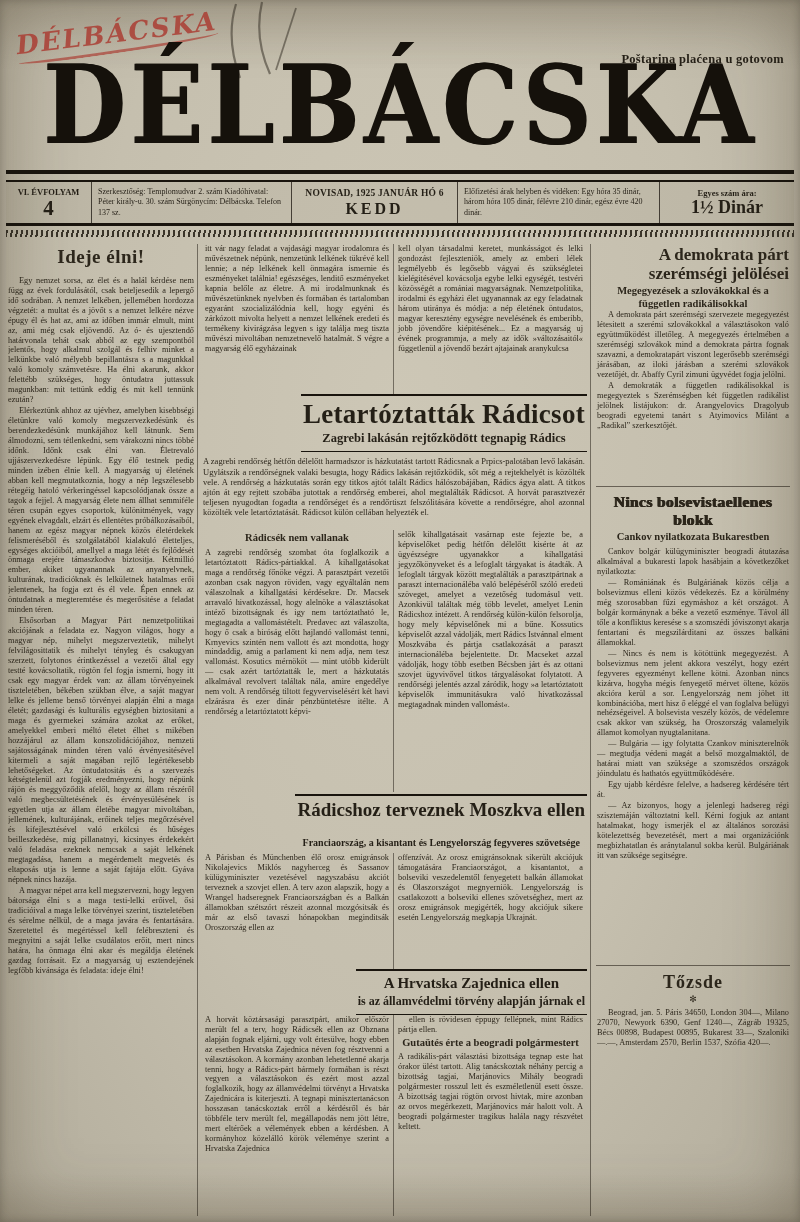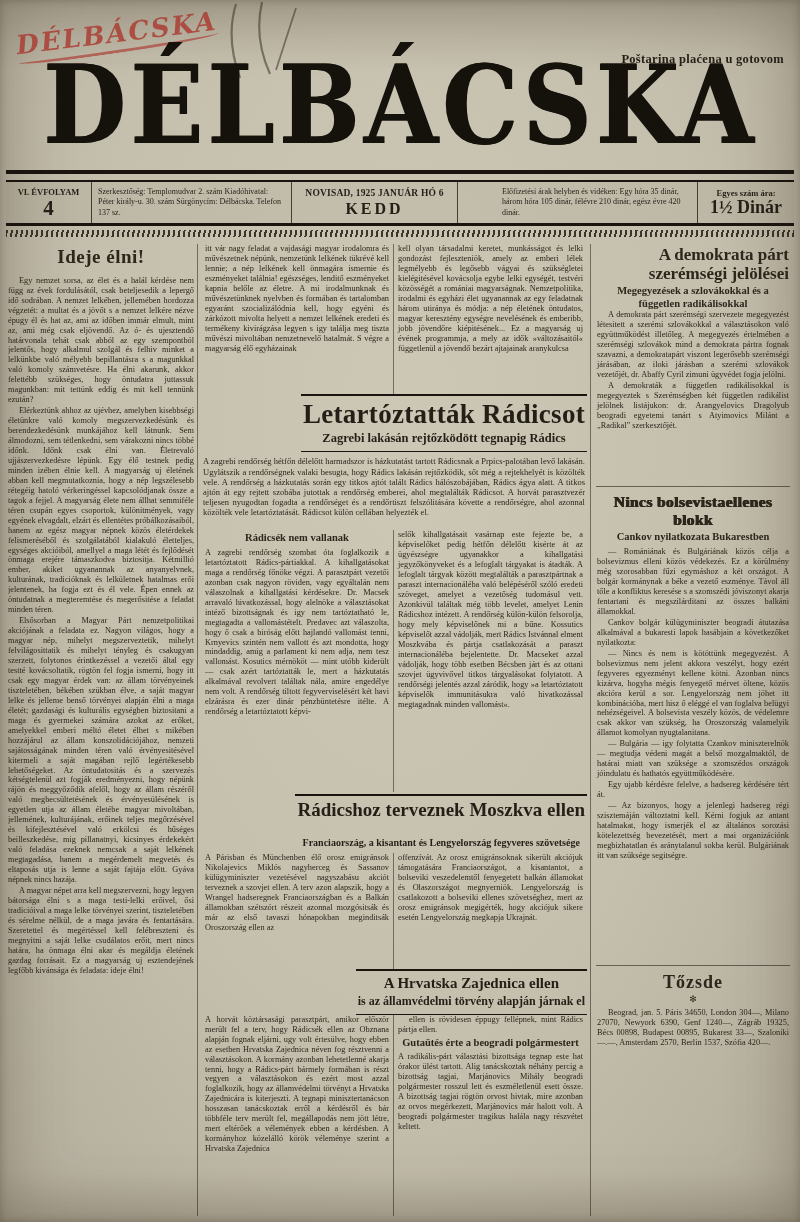--- a/index.html
+++ b/index.html
@@ -48,21 +48,21 @@
     position:absolute; top:180px; left:6px; right:6px; min-height:46px;
     display:flex; align-items:stretch;
     border-top:2px solid #19140d; border-bottom:3px solid #19140d;
     background:rgba(30,22,10,.04);
   }
   .ib-cell { padding:3px 6px; border-right:1px solid rgba(25,20,13,.75); display:flex; flex-direction:column; justify-content:center; }
   .ib-cell:last-child { border-right:none; }
   .ib-c1 { width:86px; text-align:center; }
   .ib-c2 { width:200px; }
   .ib-c3 { width:166px; text-align:center; }
-  .ib-c4 { width:202px;margin-left:38px; }
+  .ib-c4 { width:202px; }
   .ib-c5 { flex:1; text-align:center; }
   .ib-small { font-size:8px; line-height:1.3; }
   .ib-volume { font-size:8.5px; font-weight:bold; }
   .ib-issue { font-size:21px; font-weight:bold; line-height:1; margin-top:1px; }
   .ib-date { font-size:9.5px; font-weight:bold; letter-spacing:.2px; }
   .ib-day { font-size:16px; font-weight:bold; letter-spacing:3px; margin-top:2px; }
   .ib-price-label { font-size:8.5px; font-weight:bold; }
   .ib-price { font-size:18px; font-weight:bold; line-height:1.1; }
 
   .hatch {
@@ -222,22 +222,22 @@
         <div class="dem-sub">Megegyezések a szlovákokkal és a független radikálisokkal</div>
         <div class="para">A demokrata párt szerémségi szervezete megegyezést létesitett a szerémi szlovákokkal a választásokon való együttműködést illetőleg. A megegyezés értelmében a szerémségi szlovákok mind a demokrata pártra fognak szavazni, a demokratapárt viszont legerősebb szerémségi járásában, az iloki járásban a szerémi szlovákok vezetőjét, dr. Abaffy Cyril zimuni ügyvédet fogja jelölni.</div>
         <div class="para">A demokraták a független radikálisokkal is megegyeztek s Szerémségben két független radikálist jelölnek listájukon: dr. Arangyelovics Dragolyub beogradi egyetemi tanárt s Atyimovics Milánt a „Radikal” szerkesztőjét.</div>
       </div>
 
       <div class="sep"></div>
 
       <div class="c4-sec blokk bt">
         <div class="blokk-title">Nincs bolsevistaellenes blokk</div>
         <div class="blokk-sub">Cankov nyilatkozata Bukarestben</div>
+        <div class="para">Cankov bolgár külügyminiszter beogradi átutazása alkalmával a bukaresti lapok hasábjain a következőket nyilatkozta:</div>
         <div class="para">— Romániának és Bulgáriának közös célja a bolsevizmus elleni közös védekezés. Ez a körülmény még szorosabban fűzi egymáshoz a két országot. A bolgár kormánynak a béke a vezető eszménye. Távol áll tőle a konfliktus keresése s a szomszédi jóviszonyt akarja fentartani és megszilárditani az összes balkáni államokkal.</div>
-        <div class="para">Cankov bolgár külügyminiszter beogradi átutazása alkalmával a bukaresti lapok hasábjain a következőket nyilatkozta:</div>
         <div class="para">— Nincs és nem is kötöttünk megegyezést. A bolsevizmus nem jelent akkora veszélyt, hogy ezért fegyveres egyezményt kellene kötni. Azonban nincs kizárva, hogyha mégis fenyegető mérvet öltene, közös akcióra kerül a sor. Lengyelország nem jöhet itt kombinációba, mert hisz ő eléggé el van foglalva belügyi nehézségeivel. A bolsevista veszély közös, de védelemre csak akkor van szükség, ha Oroszország valamelyik államot komolyan nyugtalanitana.</div>
         <div class="para">— Bulgária — igy folytatta Czankov miniszterelnök — megtudja védeni magát a belső mozgalmaktól, de határai miatt van szüksége a szomszédos országok jóindulatu és hathatós együttműködésére.</div>
         <div class="para">Egy ujabb kérdésre felelve, a hadsereg kérdésére tért át.</div>
         <div class="para">— Az bizonyos, hogy a jelenlegi hadsereg régi szisztemáján változtatni kell. Kérni fogjuk az antant hatalmakat, hogy ismerjék el az általános sorozási kötelezettség bevezetését, mert a mai organizációnk megbizhatatlan és aránytalanul sokba kerül. Bulgáriának itt van szüksége segitségre.</div>
       </div>
 
       <div class="sep"></div>
 
       <div class="c4-sec tozsde bt">
         <div class="toz-title">Tőzsde</div>

